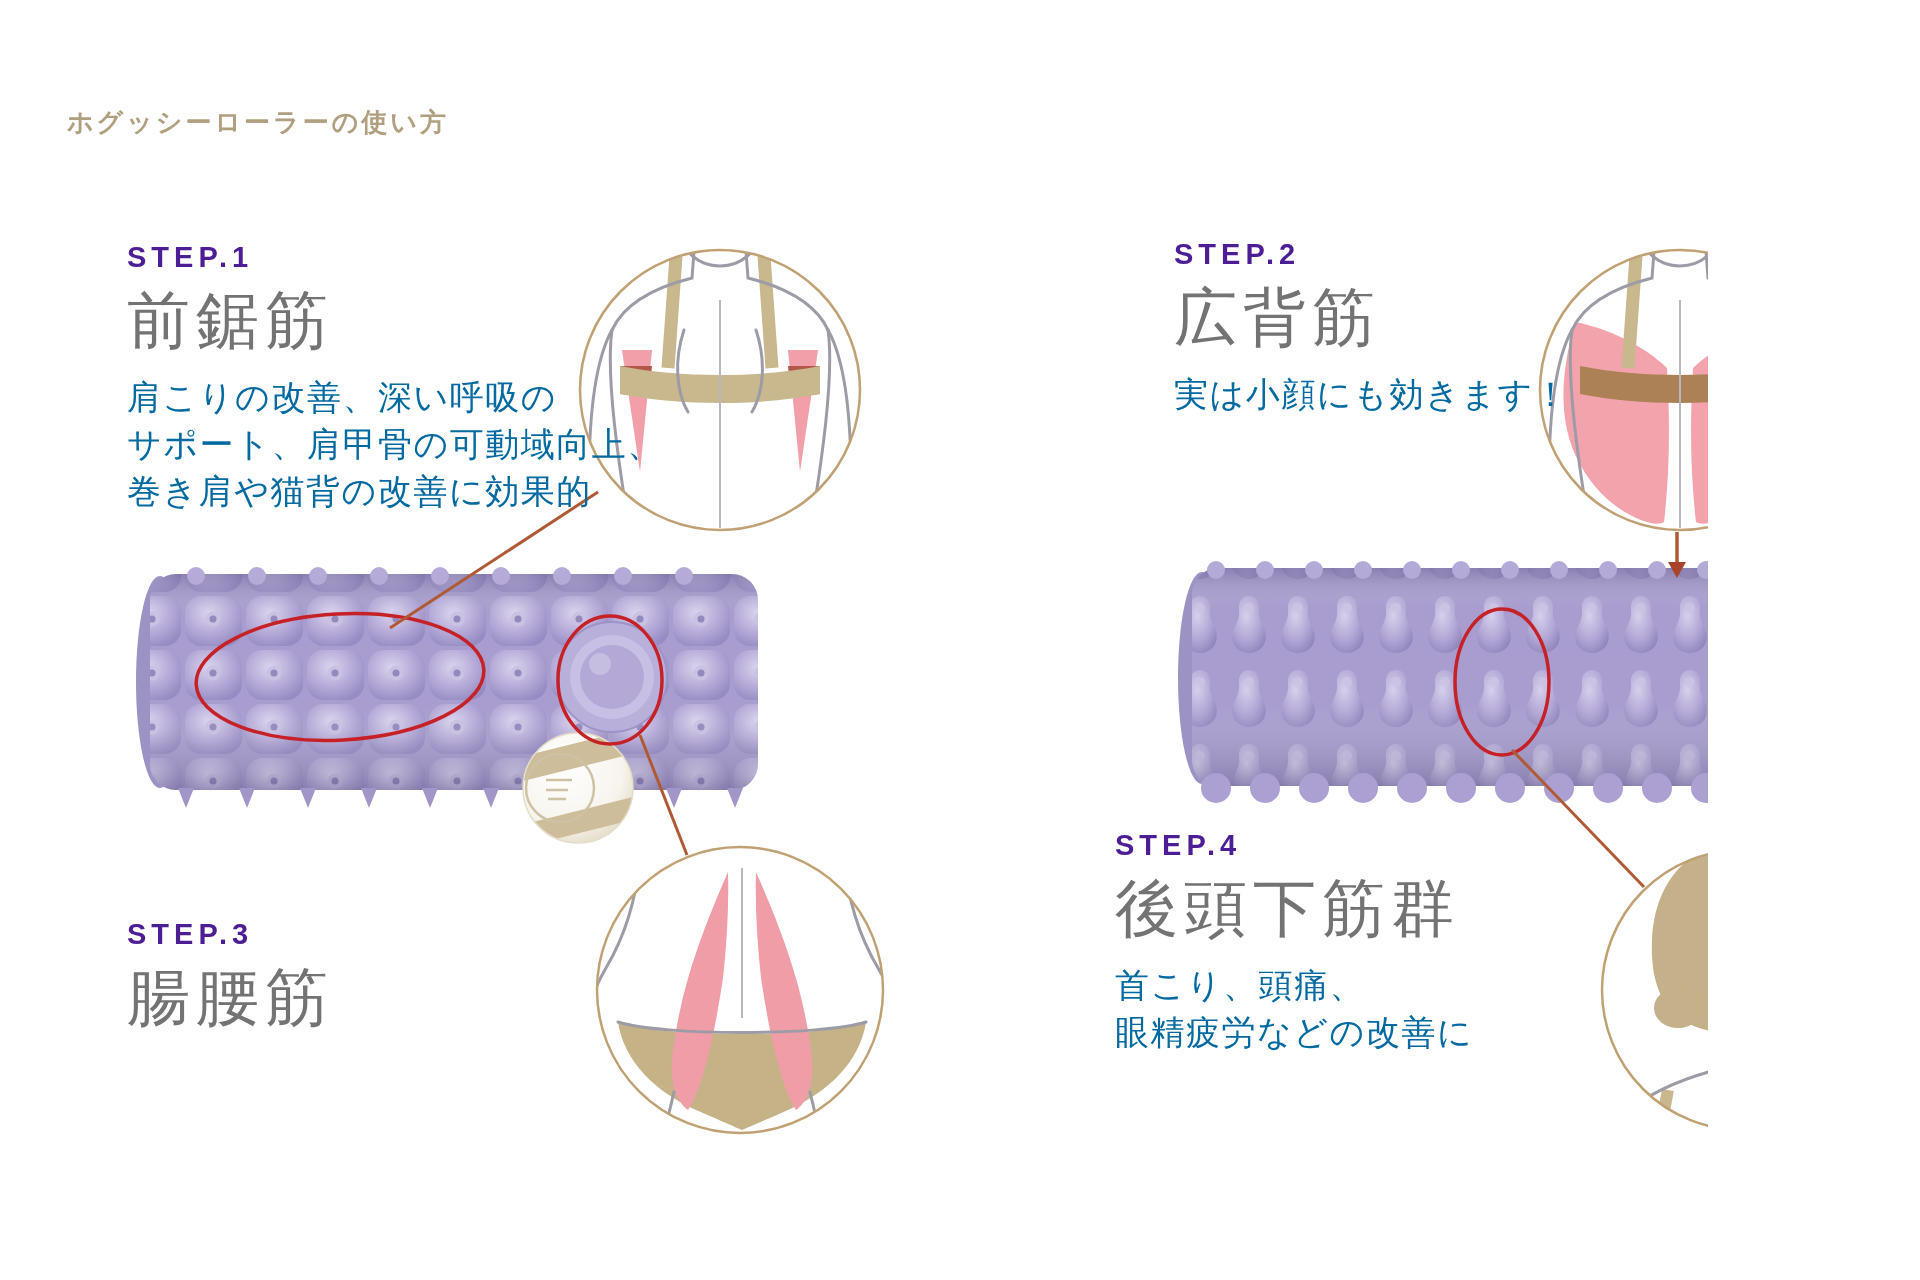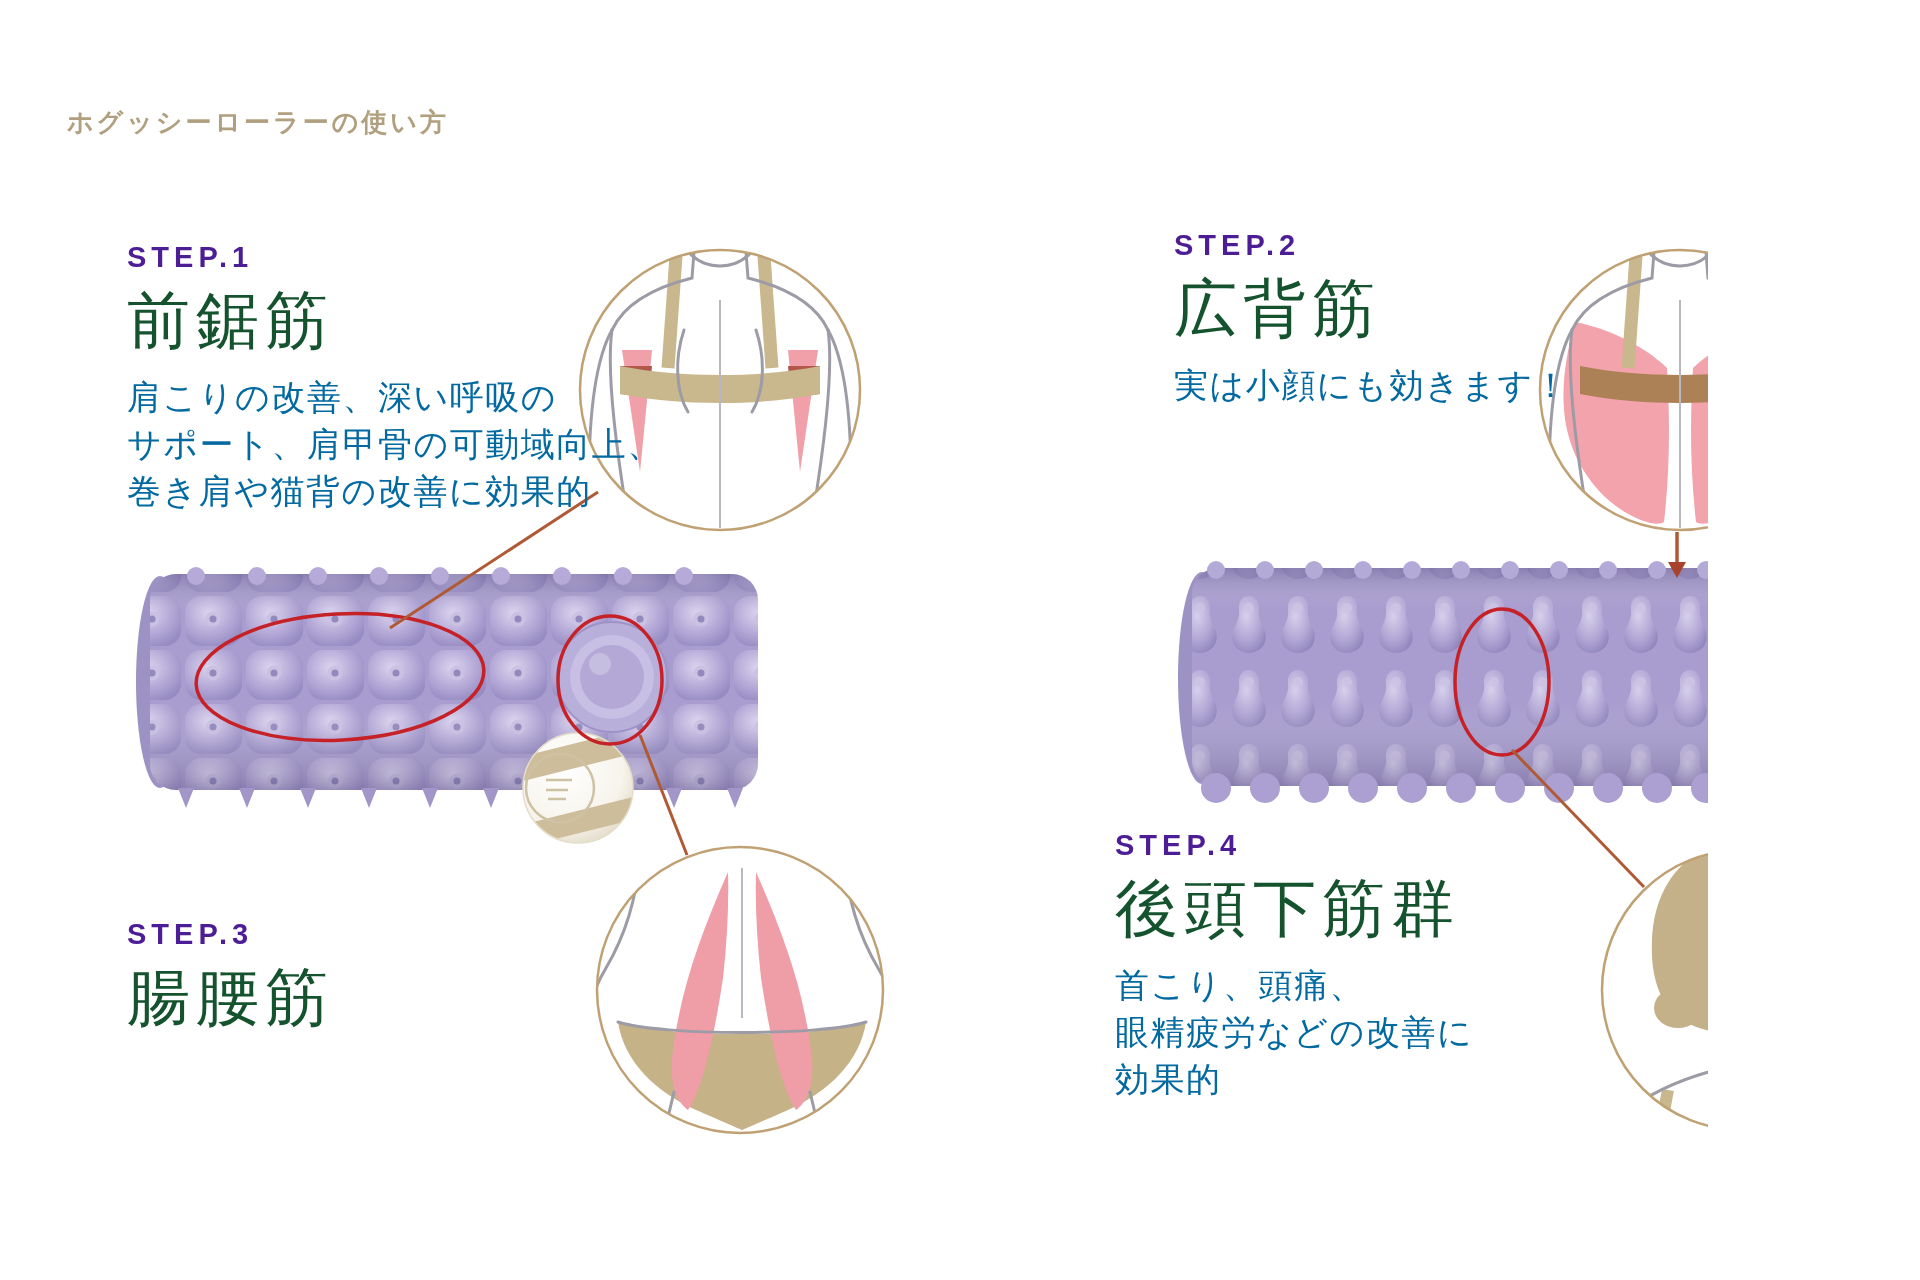--- a/index.html
+++ b/index.html
@@ -7,28 +7,28 @@
     position:relative;width:1708px;height:1280px;background:#ffffff;overflow:hidden;
     font-family:"Liberation Sans","DejaVu Sans",sans-serif;
   }
   .gfx{position:absolute;left:0;top:0;width:1920px;height:1280px;}
   .page-title{
     position:absolute;left:67px;top:106px;margin:0;
     font-size:26px;font-weight:bold;letter-spacing:3px;color:#b1a07f;line-height:32px;
   }
   .step{position:absolute;width:460px;}
   .step1{left:127px;top:240px;}
-  .step2{left:1174px;top:228px;}
+  .step2{left:1174px;top:237px;}
   .step3{left:127px;top:869px;margin-top:48px;}
   .step4{left:1115px;top:828px;}
   .step-label{
     font-size:29px;font-weight:bold;letter-spacing:5px;color:#4c1d95;line-height:34px;
   }
   .muscle-name{
-    font-size:63px;font-weight:500;letter-spacing:6px;color:#14532d;line-height:72px;
+    font-size:63px;font-weight:500;letter-spacing:6px;color:#737373;line-height:72px;
     margin:10px 0 18px 0;
   }
   .desc-line{
     font-size:34px;letter-spacing:1.5px;color:#0369a1;line-height:47px;white-space:nowrap;
   }
 </style>
 </head>
 <body>
 
 <div class="canvas">
@@ -308,17 +308,16 @@
     <div class="step-label">STEP.3</div>
     <div class="muscle-name">腸腰筋</div>
   </section>
 
   <section class="step step4">
     <div class="step-label">STEP.4</div>
     <div class="muscle-name">後頭下筋群</div>
     <div class="desc">
       <div class="desc-line">首こり、頭痛、</div>
       <div class="desc-line">眼精疲労などの改善に</div>
-      <div class="desc-line">効果的</div>
     </div>
   </section>
 
 </div>
 
 </body></html>

